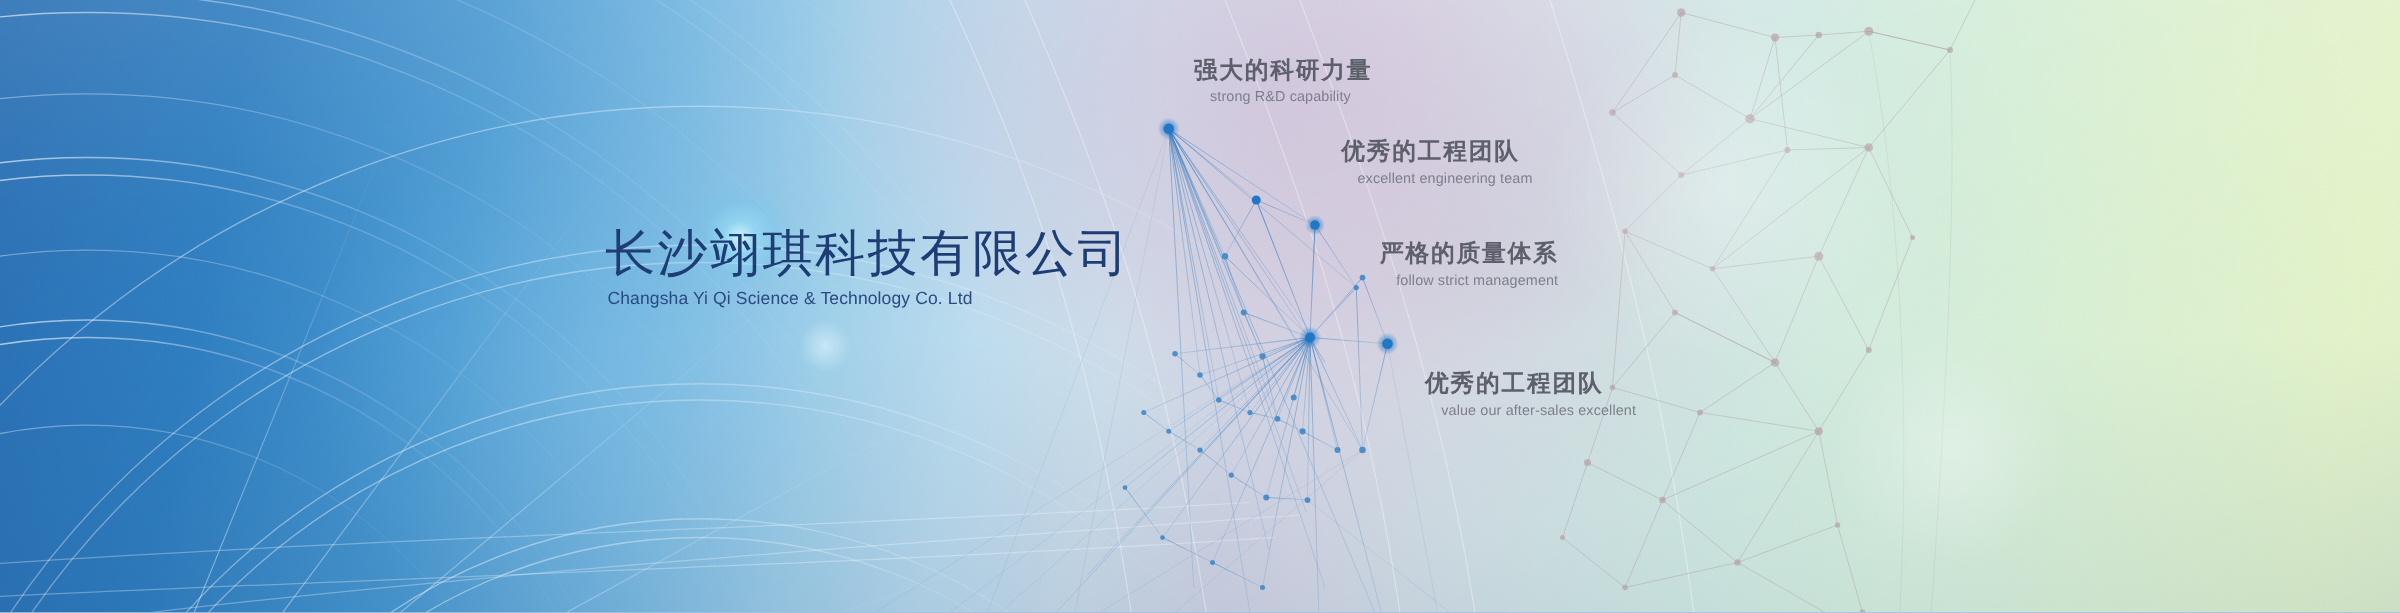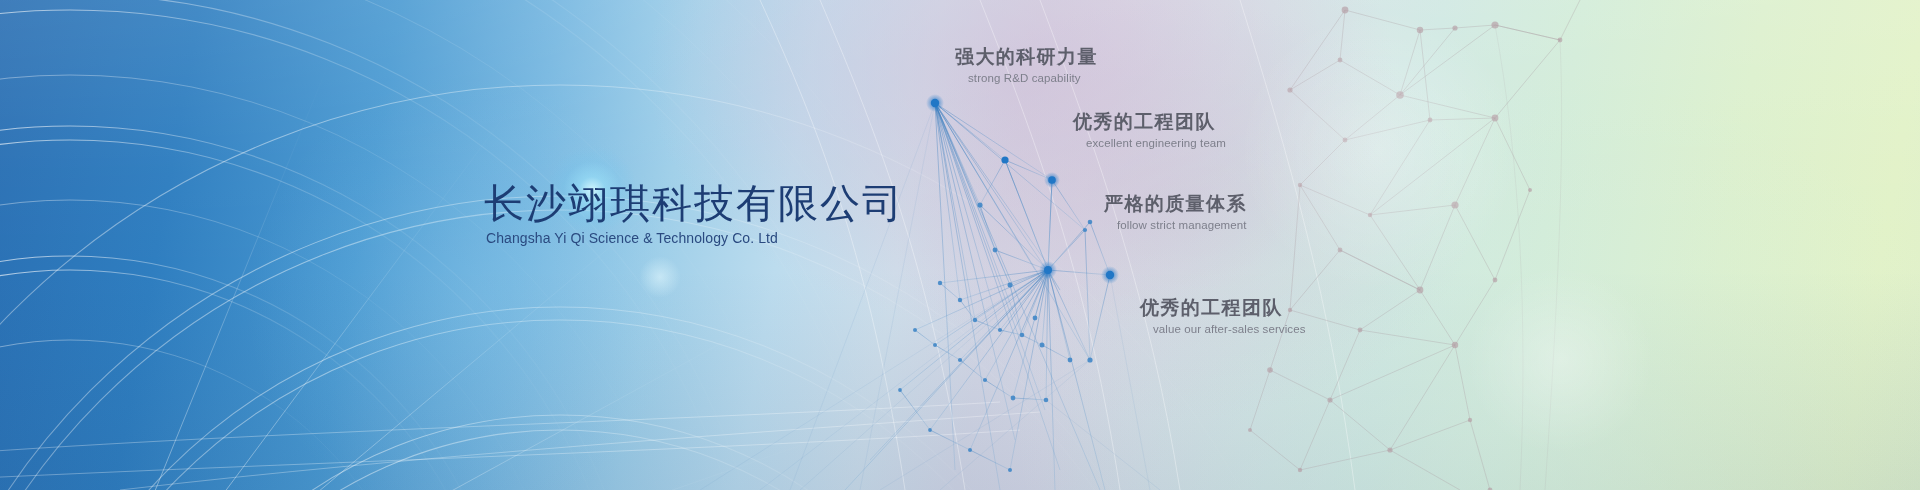--- a/index.html
+++ b/index.html
@@ -495,16 +495,16 @@
     <p class="feature-en">excellent engineering team</p>
   </div>
 
   <div class="feature" id="feature-2">
     <p class="feature-cn">严格的质量体系</p>
     <p class="feature-en">follow strict management</p>
   </div>
 
   <div class="feature" id="feature-3">
     <p class="feature-cn">优秀的工程团队</p>
-    <p class="feature-en">value our after-sales services</p>
+    <p class="feature-en">value our after-sales excellent</p>
   </div>
 
 </div>
 
 </body></html>

